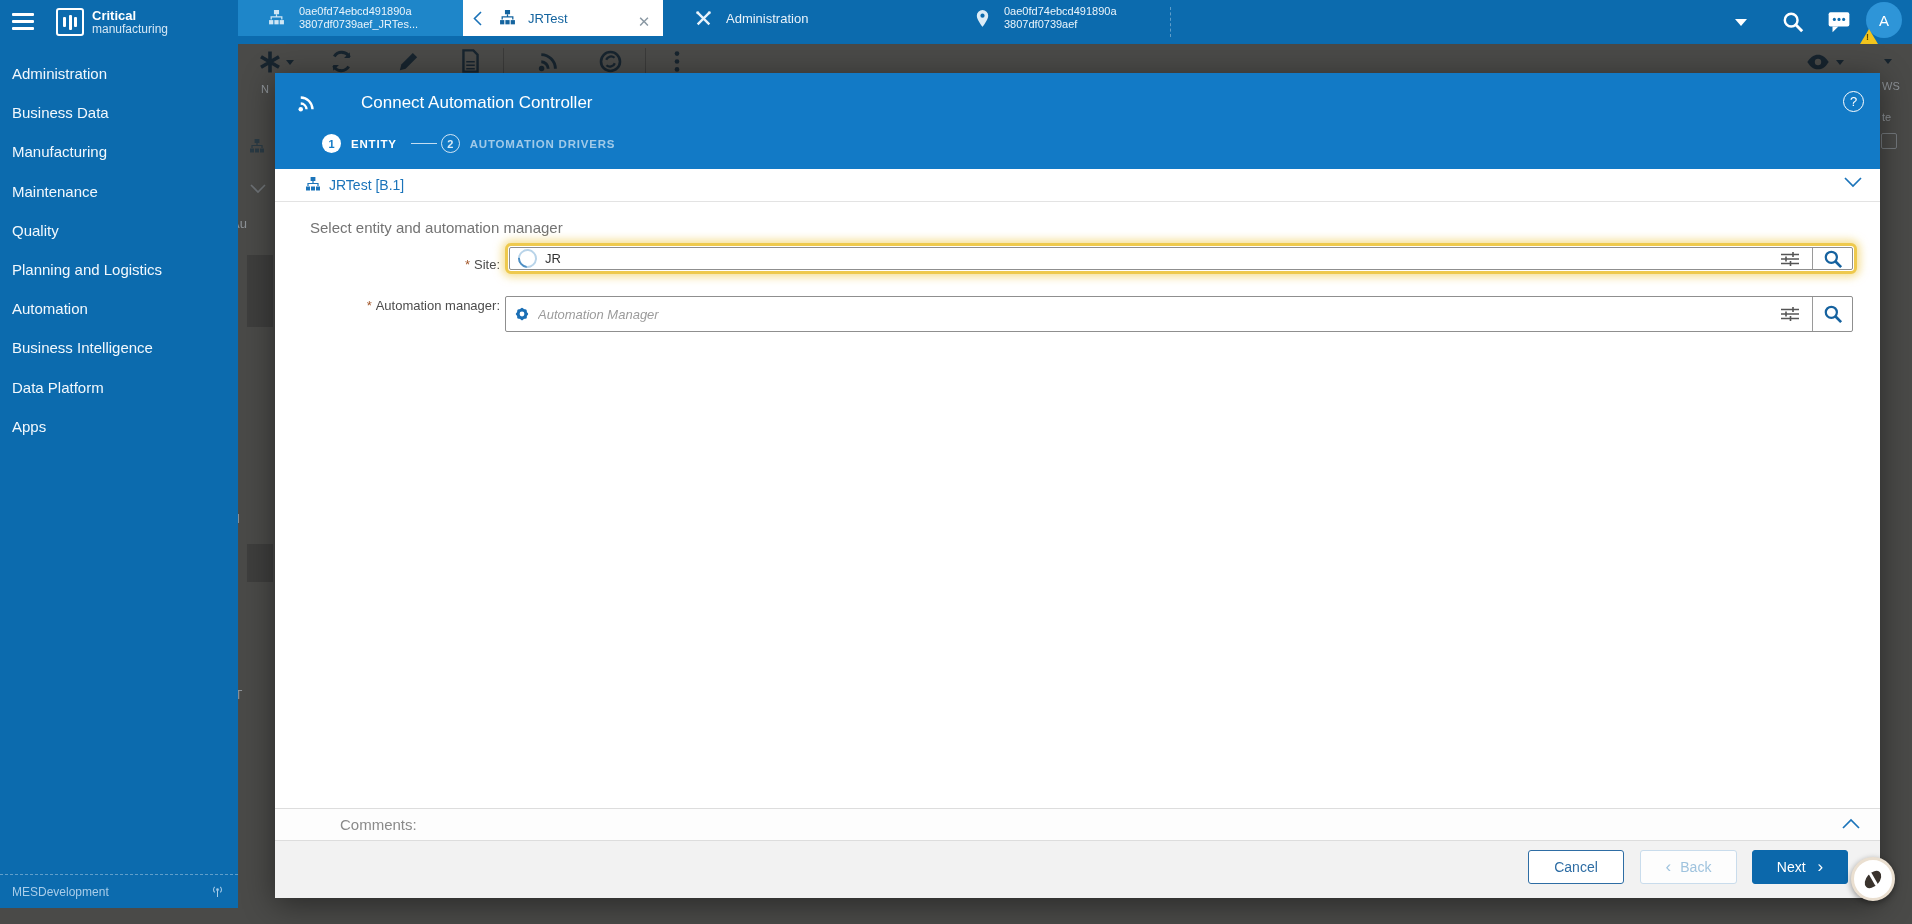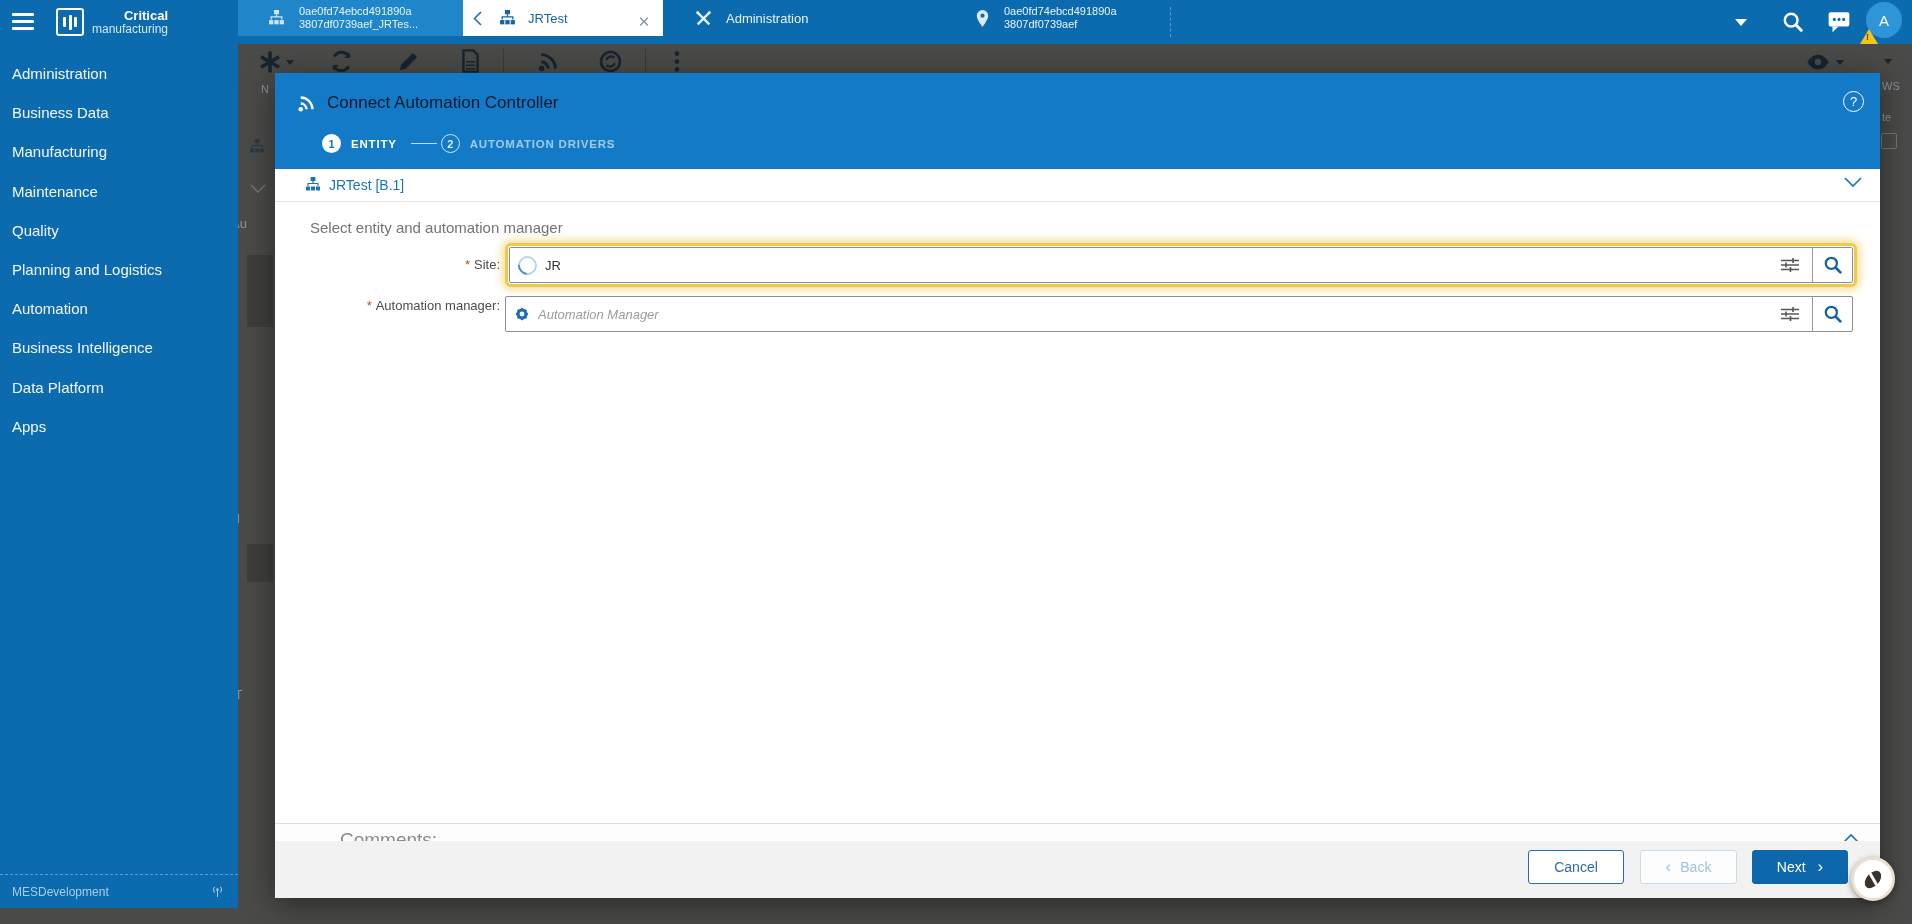--- a/index.html
+++ b/index.html
@@ -11,21 +11,21 @@
     -webkit-font-smoothing:antialiased;
   }
   
   .topbar { position:absolute; left:0; top:0; width:1912px; height:44px; background:#0c6bae; z-index:50; }
   .hamburger { position:absolute; left:12px; top:13px; width:22px; height:18px; cursor:pointer; }
   .hamburger span { display:block; height:2.5px; background:#fff; margin-bottom:4.5px; border-radius:1px; }
   .logo { position:absolute; left:56px; top:8px; display:flex; align-items:center; }
   .logo-mark { width:28px; height:28px; border:2.5px solid #fff; border-radius:3px; display:flex; align-items:center; justify-content:center; gap:2.5px; }
   .logo-mark i { display:block; width:3px; background:#fff; border-radius:1px; }
   .logo-mark i:nth-child(1){height:10px}.logo-mark i:nth-child(2){height:15px}.logo-mark i:nth-child(3){height:10px}
-  .logo-text { margin-left:8px; color:#fff; line-height:1.05;text-align:right; }
+  .logo-text { margin-left:8px; color:#fff; line-height:1.05; }
   .logo-text b { display:block; font-size:13px; font-weight:bold; }
   .logo-text span { display:block; font-size:12px; color:#d4e7f5; font-weight:300; }
   .tab { position:absolute; top:0; height:36px; display:flex; align-items:center; color:#fff; cursor:pointer; }
   .tab .ticon { flex:0 0 auto; margin-right:14px; }
   .tab-lines { font-size:11px; line-height:13px; color:#eaf4fb; }
   .tab1 { left:238px; width:225px; background:#1e86c9; padding-left:30px; }
   .tab2 { left:463px; width:200px; background:#ffffff; color:#0c6bae; padding-left:10px; }
   .tab2 .tlabel { font-size:13px; color:#14649f; margin-left:12px; }
   .tab-back { color:#1a72b8; font-size:16px; width:18px; text-align:center; }
   .tab-close { position:absolute; right:10px; top:13px; width:18px; height:18px; color:#8a98a3; font-size:15px; line-height:18px; text-align:center; cursor:pointer; }
@@ -46,21 +46,21 @@
   .menu li { height:39.2px; display:flex; align-items:center; padding-left:12px; color:#f2f8fd; font-size:15px; cursor:pointer; }
   .side-footer { position:absolute; left:0; bottom:0; width:100%; height:34px; border-top:1px dashed rgba(255,255,255,.35); display:flex; align-items:center; justify-content:space-between; padding:0 14px 0 12px; color:#a9cde9; font-size:12px; }
   
   .bg-frag { position:absolute; color:#8e9398; z-index:5; }
   .bg-icons { color:#17242e; }
   .bgbox { position:absolute; background:#3e3e3d; z-index:5; }
   .tool-divider { position:absolute; top:48px; height:26px; border-left:1px solid #3a3a39; z-index:5; }
   
   .modal { position:absolute; left:275px; top:73px; width:1605px; height:825px; background:#fff; z-index:60; box-shadow:0 6px 30px rgba(0,0,0,.45); }
   .m-header { position:absolute; left:0; top:0; width:100%; height:96px; background:#127ac6; }
-  .m-title-row { position:absolute; left:22px; top:20px; display:flex; align-items:center; color:#0f172a; }
+  .m-title-row { position:absolute; left:22px; top:20px; display:flex; align-items:center; color:#ffffff;gap:34px; }
   .m-title { font-size:17px; margin-left:10px; font-weight:400; }
   .m-help { position:absolute; right:16px; top:18px; width:21px; height:21px; border:1.6px solid #fff; border-radius:50%; color:#fff; font-size:13px; display:flex; align-items:center; justify-content:center; cursor:pointer; }
   .wizard { position:absolute; left:47px; top:61px; display:flex; align-items:center; }
   .step-circle { width:19px; height:19px; border-radius:50%; display:flex; align-items:center; justify-content:center; font-size:11px; font-weight:bold; }
   .step-active .step-circle { background:#fff; color:#127ac6; }
   .step-label { font-size:11.5px; font-weight:bold; letter-spacing:.8px; margin:0 0 0 10px; color:#fff; }
   .step-future .step-circle { background:transparent; border:1px solid rgba(255,255,255,.8); color:rgba(255,255,255,.85); }
   .step-future .step-label { color:rgba(255,255,255,.6); }
   .step-line { width:26px; height:0; border-top:1.4px solid rgba(255,255,255,.75); margin:0 4px 0 14px; }
   .entity-row { position:absolute; left:0; top:96px; width:100%; height:33px; border-bottom:1px solid #e3e3e3; display:flex; align-items:center; padding-left:30px; color:#1b74ba; font-size:14px; }
@@ -68,26 +68,26 @@
   .entity-chevron { position:absolute; right:18px; top:8px; cursor:pointer; }
   .instruction { position:absolute; left:35px; top:146px; font-size:15px; color:#737373; }
   .f-label { position:absolute; left:0; width:225px; text-align:right; font-size:13px; color:#4c4c4c; }
   .req { color:#a3572a; margin-right:4px; }
   .field { display:flex; align-items:center; background:#fff; border:1px solid #8f8f8f; border-radius:2px; height:36px; }
   .field input { flex:1 1 auto; border:none; outline:none; font-size:13px; color:#333; font-family:inherit; background:transparent; height:100%; }
   .field input::placeholder { color:#9b9b9b; font-style:italic; }
   .f-ic-left { flex:0 0 auto; margin:0 8px 0 8px; display:flex; align-items:center; }
   .f-filter { flex:0 0 auto; margin-right:12px; cursor:pointer; display:flex; align-items:center; }
   .f-search { flex:0 0 auto; width:40px; height:100%; border-left:1px solid #9a9a9a; display:flex; align-items:center; justify-content:center; cursor:pointer; }
-  .focus-wrap { position:absolute; left:230px; top:170px; width:1352px; height:44px; border:3px solid #eec94d; border-radius:6px; box-shadow:0 0 9px 3px rgba(238,201,77,.6); padding:1px; background:#fff; }
+  .focus-wrap { position:absolute; left:230px; top:170px; width:1352px; height:31px; border:3px solid #eec94d; border-radius:6px; box-shadow:0 0 9px 3px rgba(238,201,77,.6); padding:1px; background:#fff; }
   .focus-wrap .field { border-radius:2px; height:100%; }
   .spinner { width:19px; height:19px; border-radius:50%; border:2px solid #b9d4e9; border-left-color:#4e8fc4; transform:rotate(-40deg); }
   .plain-field { position:absolute; left:230px; top:223px; width:1348px; }
   .gear-glyph { font-size:16px; color:#1b6fb5; line-height:16px; }
-  .comments-bar { position:absolute; left:0; top:735px; width:100%; height:33px; border-top:1px solid #ddd; border-bottom:1px solid #ddd; display:flex; align-items:center; padding-left:65px; color:#8a8a8a; font-size:19px; background:#fdfdfd;margin-top:15px; }
+  .comments-bar { position:absolute; left:0; top:735px; width:100%; height:33px; border-top:1px solid #ddd; border-bottom:1px solid #ddd; display:flex; align-items:center; padding-left:65px; color:#8a8a8a; font-size:15px; background:#fdfdfd; }
   .comments-chevron { position:absolute; right:20px; top:9px; cursor:pointer; }
   .m-footer { position:absolute; left:0; top:768px; width:100%; height:57px; background:#f2f2f2; }
   .btn { position:absolute; top:9px; height:34px; border-radius:3px; font-size:14px; font-family:inherit; display:flex; align-items:center; justify-content:center; cursor:pointer; background:#fff; }
   .btn-cancel { left:1253px; width:96px; border:1px solid #2e6da4; color:#2e6da4; }
   .btn-back { left:1365px; width:97px; border:1px solid #c9dcec; color:#9fc3de; background:#fdfdfd; cursor:default; }
   .btn-next { left:1477px; width:96px; border:1px solid #0c68ab; background:#0c68ab; color:#fff; }
   .btn .chv { font-size:17px; line-height:14px; }
   .btn-back .chv { margin-right:9px; }
   .btn-next .chv { margin-left:12px; }
   

